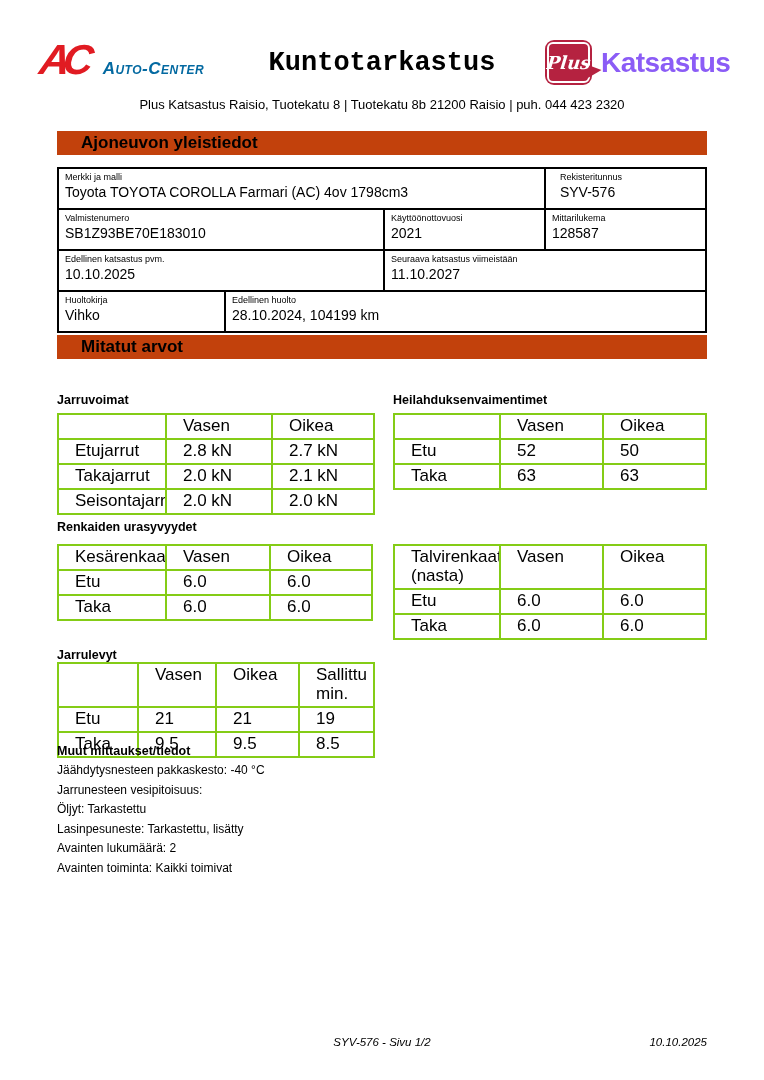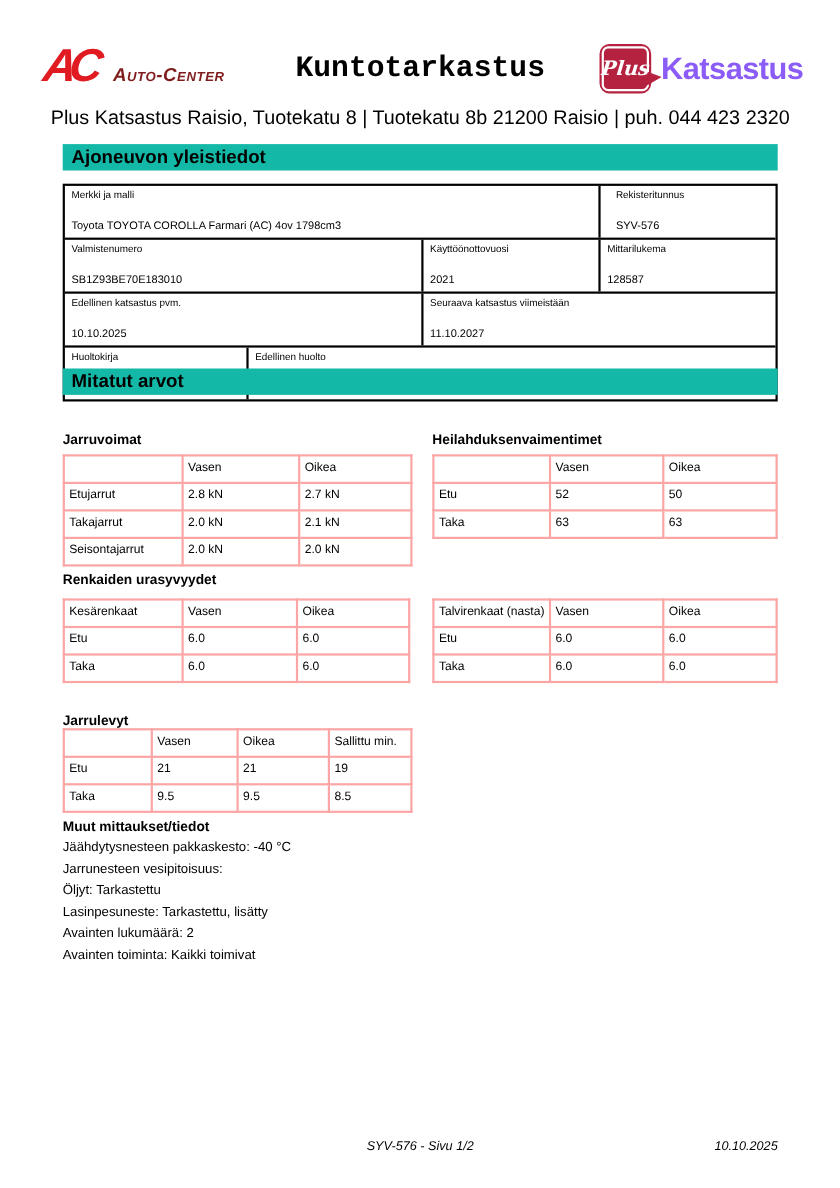--- a/index.html
+++ b/index.html
@@ -12,21 +12,21 @@
   .abs { position:absolute; }
 
   
   .ac-logo { left:40px; top:40px; display:flex; align-items:center; }
   .ac-monogram {
     color:#e11b22; font-weight:bold; font-style:italic;
     font-size:42px; line-height:40px; letter-spacing:-7px;
     transform:skewX(-8deg); padding-right:8px;
   }
   .ac-name {
-    color:#7f1d1d; font-weight:bold; font-style:italic;
+    color:#0369a1; font-weight:bold; font-style:italic;
     font-variant:small-caps; font-size:17px; letter-spacing:0.5px;
     margin-left:8px; margin-top:18px;
   }
   .page-title {
     left:0; right:0; top:48px; text-align:center;
     font-size:27px; font-weight:bold; letter-spacing:0px;font-family:Liberation Mono, monospace;
   }
   .plus-logo { left:545px; top:40px; display:flex; align-items:center; }
   .plus-badge {
     position:relative; width:47px; height:45px; background:#b52240;
@@ -42,42 +42,42 @@
     border-bottom:11px solid transparent; transform:rotate(8deg);
   }
   .plus-badge-text {
     position:relative; color:#fff; font-family:"DejaVu Serif", serif;
     font-style:italic; font-weight:bold; font-size:18px; transform:skewX(-6deg);
   }
   .katsastus-text {
     color:#8b5cf6; font-weight:bold; font-size:28px; margin-left:9px;
     letter-spacing:-0.5px;
   }
-  .address { left:0; right:0; top:97px; text-align:center; font-size:18px; }
+  .address { left:0; right:0; top:97px; text-align:center; font-size:13px; }
 
   
   .section-bar {
-    left:57px; width:650px; height:24px; background:#14b8a6;
-    font-size:17px; font-weight:bold; line-height:24px; padding-left:8px;
+    left:57px; width:650px; height:24px; background:#c2410c;
+    font-size:17px; font-weight:bold; line-height:24px; padding-left:24px;
   }
 
   
   .info { left:57px; top:167px; width:650px; border:2px solid #000; }
   .irow { display:flex; border-top:2px solid #000; }
   .irow:first-child { border-top:0; }
   .icell { border-left:2px solid #000; padding:3px 6px 5px; min-height:39px; }
   .icell:first-child { border-left:0; }
   .ilabel { font-size:9px; }
-  .ivalue { font-size:10px; margin-top:18px; white-space:nowrap; }
+  .ivalue { font-size:14px; margin-top:2px; white-space:nowrap; }
 
   
   .tbl-title { font-size:12.5px; font-weight:bold; }
   table.m { border-collapse:collapse; table-layout:fixed; }
   table.m td {
-    border:2px solid #fca5a5; font-size:11px; padding:1px 4px 3px;
+    border:2px solid #84cc16; font-size:17px; padding:1px 16px 3px;
     vertical-align:top; line-height:19px; overflow:hidden;
   }
   .muut-title { font-size:12.5px; font-weight:bold; margin-bottom:3px; }
   .muut-line { font-size:12px; line-height:19.5px; }
 
   
   .footer-center {
     left:0; right:0; top:1036px; text-align:center;
     font-size:11.5px; font-style:italic;
   }

